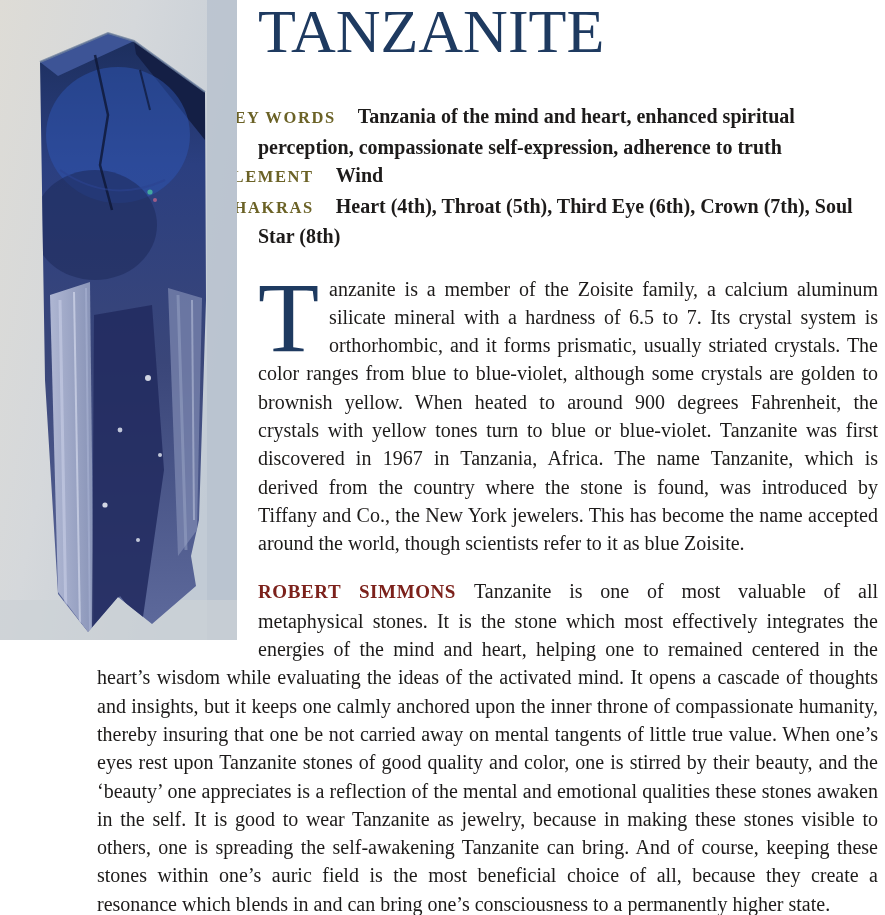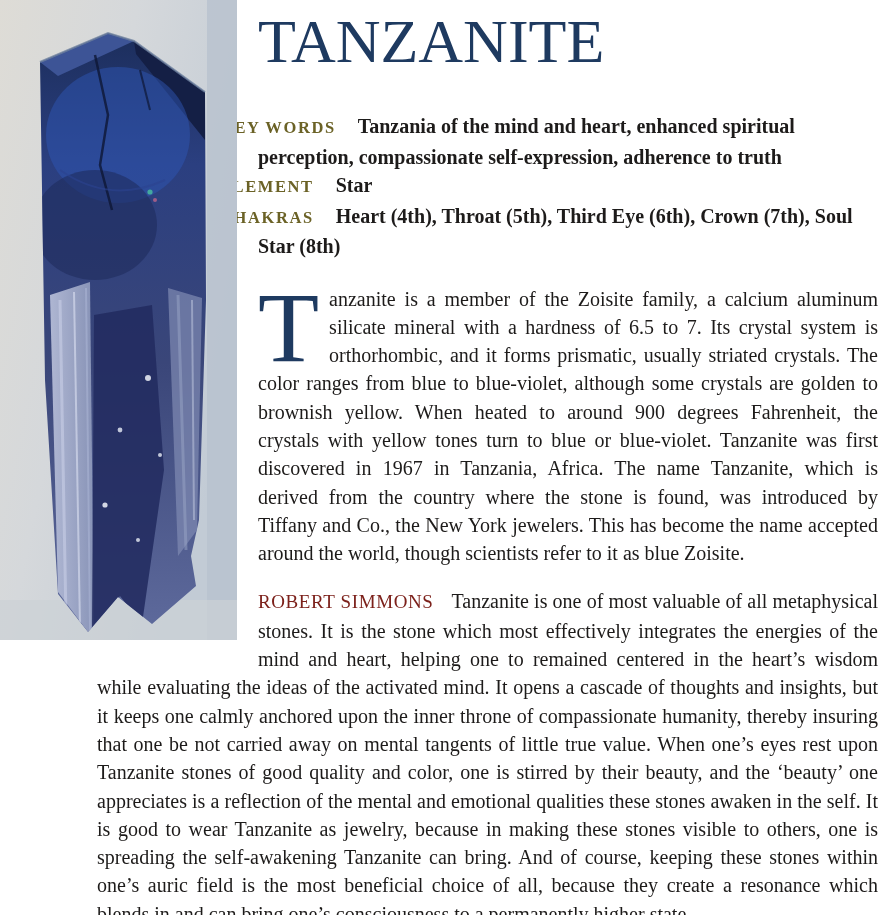--- a/index.html
+++ b/index.html
@@ -8,21 +8,21 @@
     width:885px;height:915px;
     overflow:hidden;
     background:#ffffff;
     font-family:"Liberation Serif",serif;
     color:#1d1b1a;
   }
   .photo{position:absolute;top:0;left:0;width:237px;height:640px;display:block;}
   .content{margin-left:97px;width:781px;}
   .spacer{float:left;width:161px;height:655px;}
   .title{
-    margin:10px;padding-top:2px;
+    margin:0;padding-top:2px;
     font-family:"Liberation Serif",serif;
     font-weight:400;
     font-size:62px;line-height:58px;
     letter-spacing:0px;
     color:#1e3a60;
   }
   .kv{margin-top:42px;font-size:20px;line-height:28.5px;font-weight:bold;}
   .kv-row{padding-left:38px;text-indent:-38px;}
   .kv-label{
     font-size:16.5px;
@@ -42,21 +42,21 @@
     float:left;
     font-size:100px;
     line-height:76px;
     padding:5px 10px 0 0;
     color:#1e3a60;
     font-family:"Liberation Serif",serif;
   }
   .simmons{margin-top:20px;}
   .author{
     color:#7c211b;
-    font-weight:normal;
+    font-weight:bold;
     font-size:19px;
     letter-spacing:0.6px;
     padding-right:18px;
   }
 </style>
 </head>
 <body>
 
 <div class="page">
 
@@ -112,21 +112,21 @@
     <polyline points="40,62 108,33 134,41 205,92" fill="none" stroke="#6d7f9e" stroke-width="2" opacity="0.8"></polyline>
   </svg>
 
   <div class="content">
     <div class="spacer"></div>
 
     <h1 class="title">TANZANITE</h1>
 
     <div class="kv">
       <div class="kv-row"><span class="kv-label">KEY WORDS</span><span class="kv-value">Tanzania of the mind and heart, enhanced spiritual perception, compassionate self-expression, adherence to truth</span></div>
-      <div class="kv-row"><span class="kv-label">ELEMENT</span><span class="kv-value">Star</span></div>
+      <div class="kv-row"><span class="kv-label">ELEMENT</span><span class="kv-value">Wind</span></div>
       <div class="kv-row"><span class="kv-label">CHAKRAS</span><span class="kv-value">Heart (4th), Throat (5th), Third Eye (6th), Crown (7th), Soul Star (8th)</span></div>
     </div>
 
     <p class="body-par intro"><span class="dropcap">T</span><span>anzanite is a member of the Zoisite family, a calcium aluminum silicate mineral with a hardness of 6.5 to 7. Its crystal system is orthorhombic, and it forms prismatic, usually striated crystals. The color ranges from blue to blue-violet, although some crystals are golden to brownish yellow. When heated to around 900 degrees Fahrenheit, the crystals with yellow tones turn to blue or blue-violet. Tanzanite was first discovered in 1967 in Tanzania, Africa. The name Tanzanite, which is derived from the country where the stone is found, was introduced by Tiffany and Co., the New York jewelers. This has become the name accepted around the world, though scientists refer to it as blue Zoisite.</span></p>
 
     <p class="body-par simmons"><span class="author">ROBERT SIMMONS</span><span>Tanzanite is one of most valuable of all metaphysical stones. It is the stone which most effectively integrates the energies of the mind and heart, helping one to remained centered in the heart’s wisdom while evaluating the ideas of the activated mind. It opens a cascade of thoughts and insights, but it keeps one calmly anchored upon the inner throne of compassionate humanity, thereby insuring that one be not carried away on mental tangents of little true value. When one’s eyes rest upon Tanzanite stones of good quality and color, one is stirred by their beauty, and the ‘beauty’ one appreciates is a reflection of the mental and emotional qualities these stones awaken in the self. It is good to wear Tanzanite as jewelry, because in making these stones visible to others, one is spreading the self-awakening Tanzanite can bring. And of course, keeping these stones within one’s auric field is the most beneficial choice of all, because they create a resonance which blends in and can bring one’s consciousness to a permanently higher state.</span></p>
 
   </div>
 </div>
 

